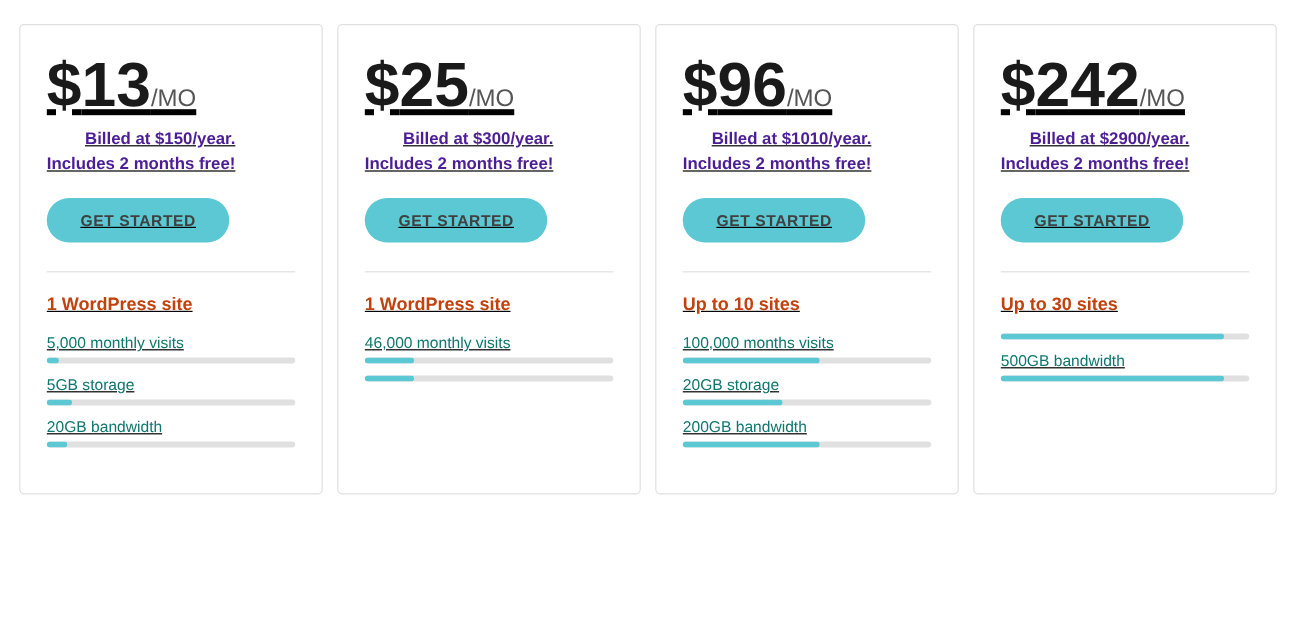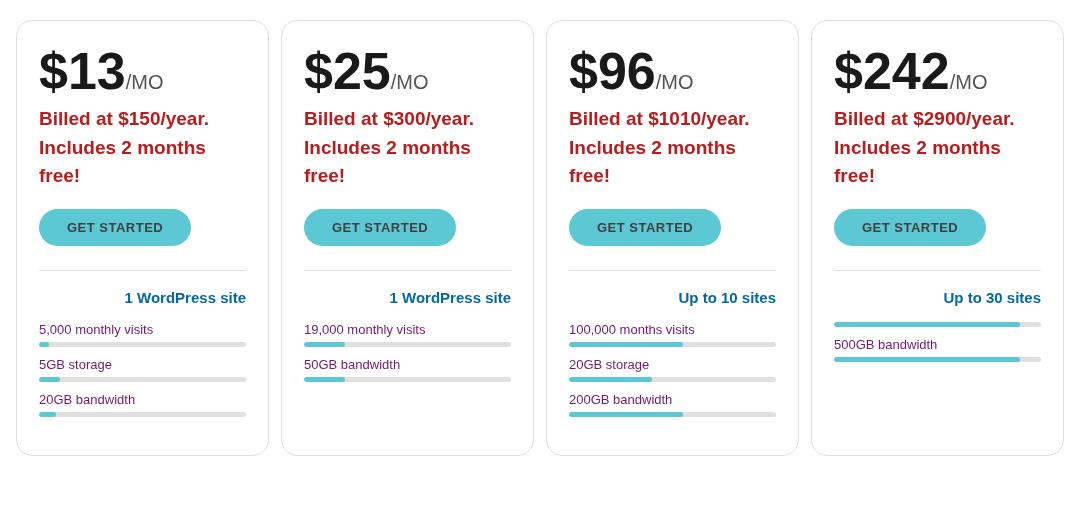--- a/index.html
+++ b/index.html
@@ -14,46 +14,48 @@
     }
     .pricing-grid {
       display: flex;
       gap: 0;
       width: 1060px;
       max-width: 100%;
     }
     .plan-card {
       flex: 1;
       border: 1px solid #e0e0e0;
-      border-radius: 16px;
+      border-radius: 4px;
       padding: 24px 22px 28px;
       margin: 0 6px;
       background: #fff;
       display: flex;
       flex-direction: column;
       align-items: flex-start;
+      text-decoration: underline;
     }
     .plan-price {
       font-size: 52px;
       font-weight: 700;
       color: #1a1a1a;
       line-height: 1;
       margin-bottom: 8px;
     }
     .plan-price .per-mo {
       font-size: 20px;
       font-weight: 400;
       color: #555;
     }
     .billing-info {
-      font-size: 19px;
-      color: #b91c1c;
+      font-size: 14px;
+      color: #4c1d95;
       margin-bottom: 18px;
       line-height: 1.5;
       font-weight: 600;
+      text-align: right;
     }
     .get-started-btn {
       background: #5bc8d4;
       color: #404040;
       border: none;
       border-radius: 22px;
       padding: 11px 28px;
       font-size: 13px;
       font-weight: 700;
       letter-spacing: 0.5px;
@@ -64,32 +66,32 @@
     }
     .divider {
       width: 100%;
       height: 1px;
       background: #e0e0e0;
       margin-bottom: 18px;
     }
     .sites-label {
       font-size: 15px;
       font-weight: 700;
-      color: #0369a1;
+      color: #c2410c;
       margin-bottom: 16px;
-      text-align: right;
+      text-align: left;
       width: 100%;
     }
     .feature-item {
       width: 100%;
       margin-bottom: 10px;
     }
     .feature-label {
       font-size: 13px;
-      color: #701a75;
+      color: #0f766e;
       margin-bottom: 5px;
     }
     .progress-bar-bg {
       width: 100%;
       height: 5px;
       background: #e0e0e0;
       border-radius: 3px;
       overflow: hidden;
     }
     .progress-bar-fill {
@@ -127,27 +129,26 @@
         </div>
       </div>
     </div>
     <div class="plan-card">
       <div class="plan-price"><span>$</span>25<span class="per-mo">/MO</span></div>
       <div class="billing-info"><span>Billed at $300/year.</span><br><span>Includes 2 months free!</span></div>
       <button class="get-started-btn">GET STARTED</button>
       <div class="divider"></div>
       <div class="sites-label">1 WordPress site</div>
       <div class="feature-item">
-        <div class="feature-label">19,000 monthly visits</div>
+        <div class="feature-label">46,000 monthly visits</div>
         <div class="progress-bar-bg">
           <div class="progress-bar-fill" style="width: 20%;"></div>
         </div>
       </div>
       <div class="feature-item">
-        <div class="feature-label">50GB bandwidth</div>
         <div class="progress-bar-bg">
           <div class="progress-bar-fill" style="width: 20%;"></div>
         </div>
       </div>
     </div>
     <div class="plan-card">
       <div class="plan-price"><span>$</span>96<span class="per-mo">/MO</span></div>
       <div class="billing-info"><span>Billed at $1010/year.</span><br><span>Includes 2 months free!</span></div>
       <button class="get-started-btn">GET STARTED</button>
       <div class="divider"></div>

